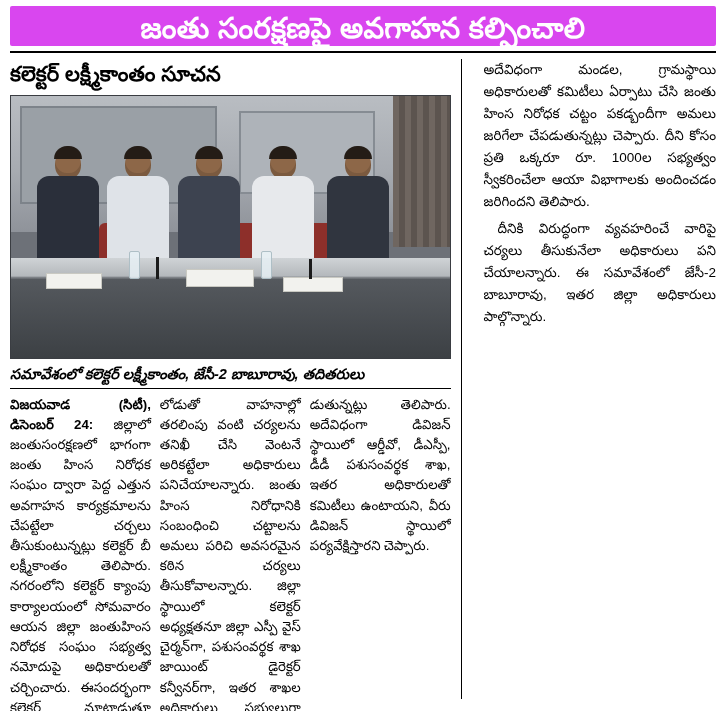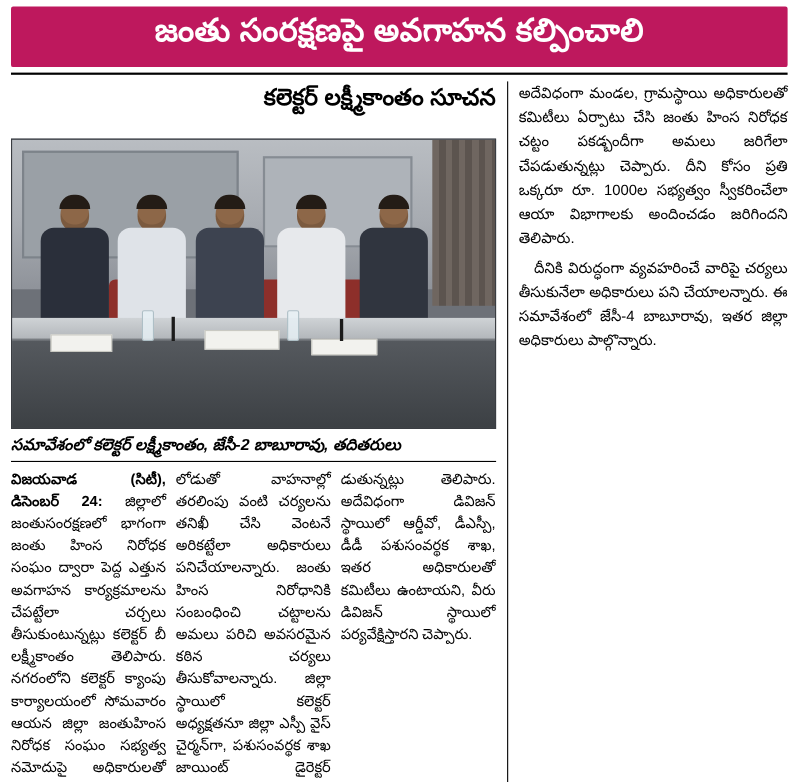--- a/index.html
+++ b/index.html
@@ -17,24 +17,24 @@
   }
   .page {
     width: 726px;
     height: 711px;
     position: relative;
     box-sizing: border-box;
     padding: 6px 10px 4px 10px;
   }
   
   .headline-bar {
-    background: #be185d;
+    background: #d946ef;
     color: #ffffff;
     text-align: center;
-    padding: 6px 4px 16px 4px;
+    padding: 6px 4px 1px 4px;
     font-family: "Liberation Sans", sans-serif;
     font-weight: bold;
     font-size: 29px;
     line-height: 1.15;
     letter-spacing: 0.3px;
     border-radius: 2px;
   }
   .rule {
     height: 2px;
     background: #000000;
@@ -51,25 +51,25 @@
     padding-right: 10px;
     box-sizing: border-box;
     border-right: 1px solid #000000;
   }
   .col-right {
     width: 258px;
     padding-left: 10px;
     box-sizing: border-box;
   }
   .subhead {
-    text-align: right;
+    text-align: left;
     font-weight: bold;
     font-size: 21px;
     line-height: 1.2;
-    padding: 2px 0 24px 0;
+    padding: 2px 0 8px 0;
   }
   .photo {
     width: 100%;
     height: 264px;
     position: relative;
     overflow: hidden;
     background: #6d7178;
     border: 1px solid #3a3d42;
     box-sizing: border-box;
   }
@@ -164,21 +164,21 @@
     text-justify: inter-word;
     word-spacing: -0.5px;
     hyphens: none;
   }
   .tcol p { margin: 0; }
   .rcol {
     font-size: 13.5px;
     line-height: 1.62;
     text-align: justify;
   }
-  .rcol p { margin: 0 0 6px 0; text-indent: 14px; }
+  .rcol p { margin: 0 0 6px 12px; text-indent: 14px; }
   .rcol p.first { text-indent: 0; }
 </style>
 </head>
 <body>
 
 <div class="page">
 
   <div class="headline-bar">జంతు సంరక్షణపై అవగాహన కల్పించాలి</div>
   <div class="rule"></div>
 
@@ -253,17 +253,17 @@
         </div>
         <div class="tcol">
           <p>డుతున్నట్లు తెలిపారు. అదేవిధంగా డివిజన్ స్థాయిలో ఆర్డీవో, డీఎస్పీ, డీడీ పశుసంవర్థక శాఖ, ఇతర అధికారులతో కమిటీలు ఉంటాయని, వీరు డివిజన్ స్థాయిలో పర్యవేక్షిస్తారని చెప్పారు.</p>
         </div>
       </div>
 
     </div>
 
     <div class="col-right rcol">
       <p class="first">అదేవిధంగా మండల, గ్రామస్థాయి అధికారులతో కమిటీలు ఏర్పాటు చేసి జంతు హింస నిరోధక చట్టం పకడ్బందీగా అమలు జరిగేలా చేపడుతున్నట్లు చెప్పారు. దీని కోసం ప్రతి ఒక్కరూ రూ. 1000ల సభ్యత్వం స్వీకరించేలా ఆయా విభాగాలకు అందించడం జరిగిందని తెలిపారు.</p>
-      <p>దీనికి విరుద్ధంగా వ్యవహరించే వారిపై చర్యలు తీసుకునేలా అధికారులు పని చేయాలన్నారు. ఈ సమావేశంలో జేసీ-4 బాబూరావు, ఇతర జిల్లా అధికారులు పాల్గొన్నారు.</p>
+      <p>దీనికి విరుద్ధంగా వ్యవహరించే వారిపై చర్యలు తీసుకునేలా అధికారులు పని చేయాలన్నారు. ఈ సమావేశంలో జేసీ-2 బాబూరావు, ఇతర జిల్లా అధికారులు పాల్గొన్నారు.</p>
     </div>
 
   </div>
 </div>
 
 </body></html>

